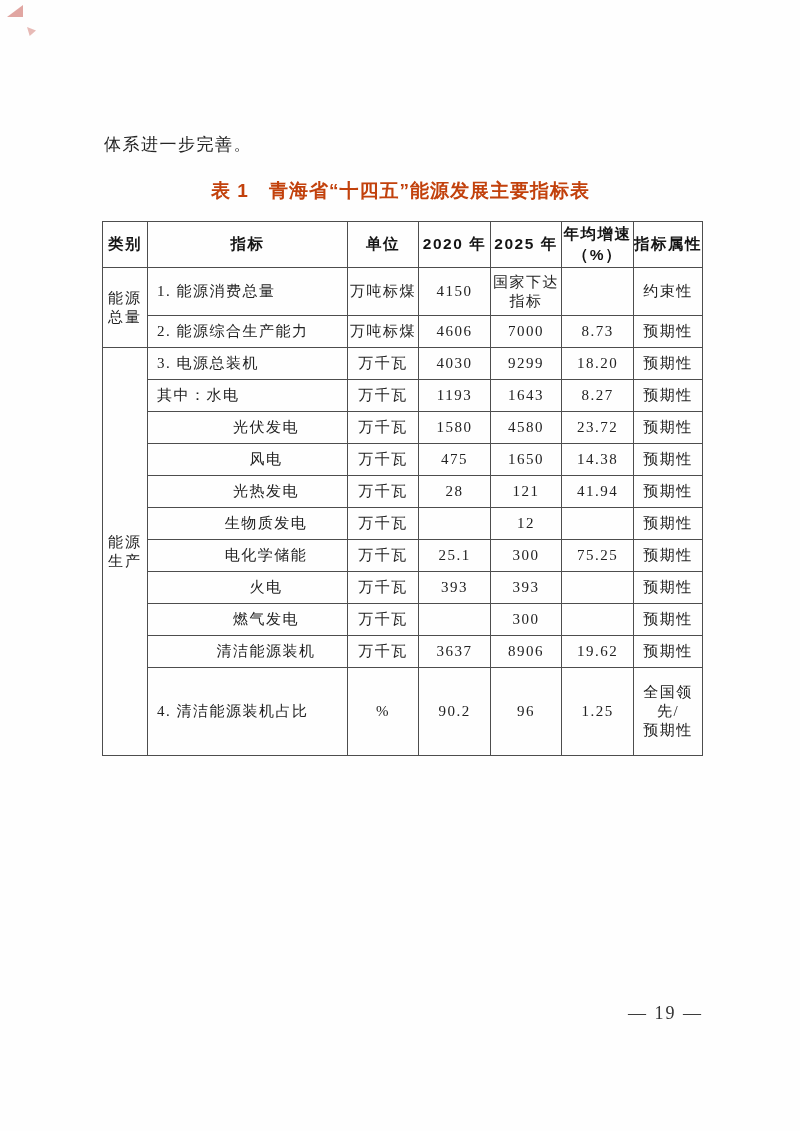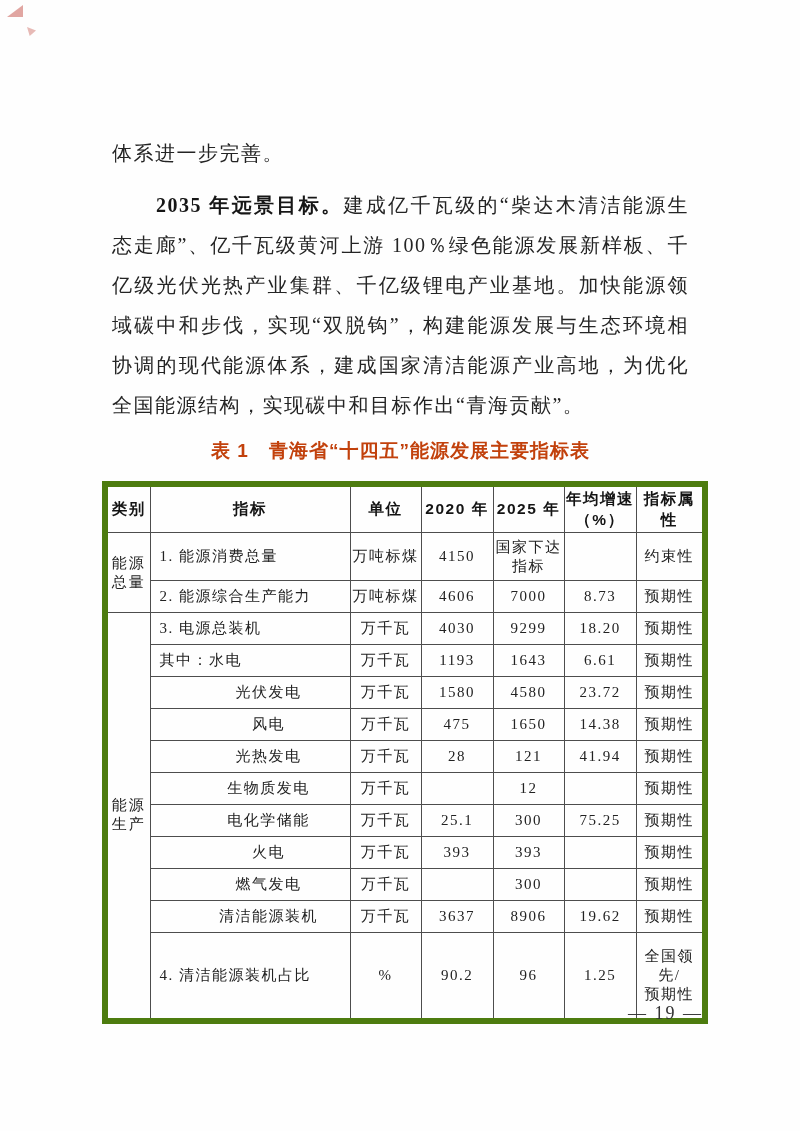--- a/index.html
+++ b/index.html
@@ -8,33 +8,33 @@
     background:#fefefe; overflow:hidden;
     font-family:"Liberation Serif", serif; color:#1e1e1e;
   }
   .stamp { position:absolute; }
   .stamp-1 { left:7px; top:5px; width:16px; height:12px;
     background:rgba(190,60,50,.45); clip-path:polygon(0 100%,100% 0,100% 100%); }
   .stamp-2 { left:27px; top:27px; width:9px; height:9px;
     background:rgba(190,60,50,.35); clip-path:polygon(0 0,100% 40%,30% 100%); }
   .content { position:absolute; left:100px; top:121px; width:601px; }
   .body-text {
-    margin:12px; font-size:20px; line-height:40px; letter-spacing:1.5px;
+    margin:4px; font-size:17px; line-height:40px; letter-spacing:1.5px;
     text-align:justify; text-justify:inter-ideograph; color:#242424;
   }
   .indent { text-indent:44px; }
   .lead { font-weight:bold; color:#161616; }
   .table-title {
     margin:13px 0 0 0; font-family:"Liberation Sans", sans-serif;
     font-weight:bold; font-size:19px; letter-spacing:1px;
     text-align:center; color:#c2410c;
   }
   table.indicator-table {
     border-collapse:collapse; table-layout:fixed; width:600px;
-    margin:17px 0 0 2px; border:6px solid #4d7c0f;
+    margin:17px 0 0 2px; border:1px solid #4d7c0f;
   }
   .indicator-table th, .indicator-table td {
     border:1px solid #4d4d4d; text-align:center; vertical-align:middle;
     white-space:pre-line; padding:0; font-size:15px; letter-spacing:1.5px;
     color:#222; overflow:hidden;
   }
   .indicator-table th {
     font-family:"Liberation Sans", sans-serif; font-weight:bold;
     font-size:15.5px; height:45px; color:#141414;
   }
@@ -54,21 +54,20 @@
 
 <div class="page">
 
   <div class="stamp stamp-1"></div>
   <div class="stamp stamp-2"></div>
 
   <div class="content">
 
     <p class="body-text">体系进一步完善。</p>
 
-    <p class="body-text indent"><span class="lead">2035 年远景目标。</span><span>建成亿千瓦级的“柴达木清洁能源生态走廊”、亿千瓦级黄河上游 100％绿色能源发展新样板、千亿级光伏光热产业集群、千亿级锂电产业基地。加快能源领域碳中和步伐，实现“双脱钩”，构建能源发展与生态环境相协调的现代能源体系，建成国家清洁能源产业高地，为优化全国能源结构，实现碳中和目标作出“青海贡献”。</span></p>
 
     <h3 class="table-title">表 1　青海省“十四五”能源发展主要指标表</h3>
 
     <table class="indicator-table">
       <colgroup>
         <col style="width:45px">
           <col style="width:200px">
           <col style="width:71px">
         <col style="width:72px">
           <col style="width:71px">
@@ -115,21 +114,21 @@
           <td>4030</td>
           <td>9299</td>
           <td>18.20</td>
           <td>预期性</td>
         </tr>
         <tr class="h-reg">
           <td class="ind">其中：水电</td>
           <td>万千瓦</td>
           <td>1193</td>
           <td>1643</td>
-          <td>6.61</td>
+          <td>8.27</td>
           <td>预期性</td>
         </tr>
         <tr class="h-reg">
           <td class="ind sub">光伏发电</td>
           <td>万千瓦</td>
           <td>1580</td>
           <td>4580</td>
           <td>23.72</td>
           <td>预期性</td>
         </tr>

